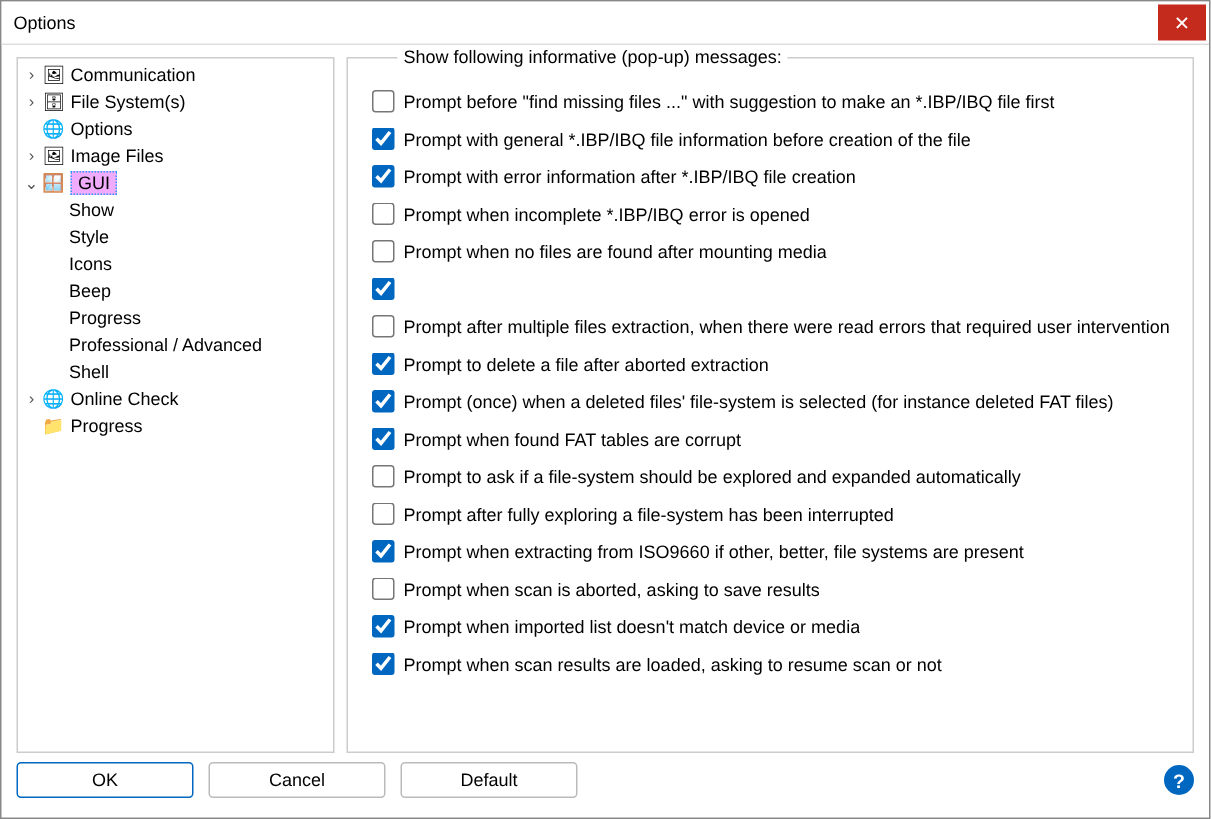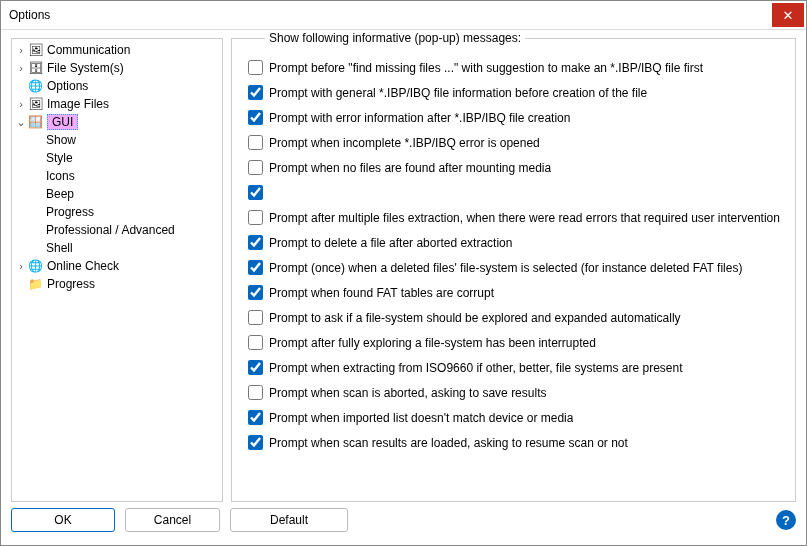--- a/index.html
+++ b/index.html
@@ -118,22 +118,22 @@
   .btn {
     height: 24px;
     border: 1px solid #bbb;
     background: #fff;
     font-size: 12px;
     display: flex;
     align-items: center;
     justify-content: center;
     border-radius: 3px;
   }
-  .btn-ok { width: 104px; border-color: #0067c0; }
-  .btn-cancel { width: 95px; }
+  .btn-ok { width: 118px; border-color: #0067c0; }
+  .btn-cancel { width: 118px; }
   .btn-default { width: 118px; }
   .spacer { flex: 1; }
   .help-icon {
     width: 20px;
     height: 20px;
     border-radius: 50%;
     background: #0067c0;
     color: #fff;
     font-weight: bold;
     display: flex;

